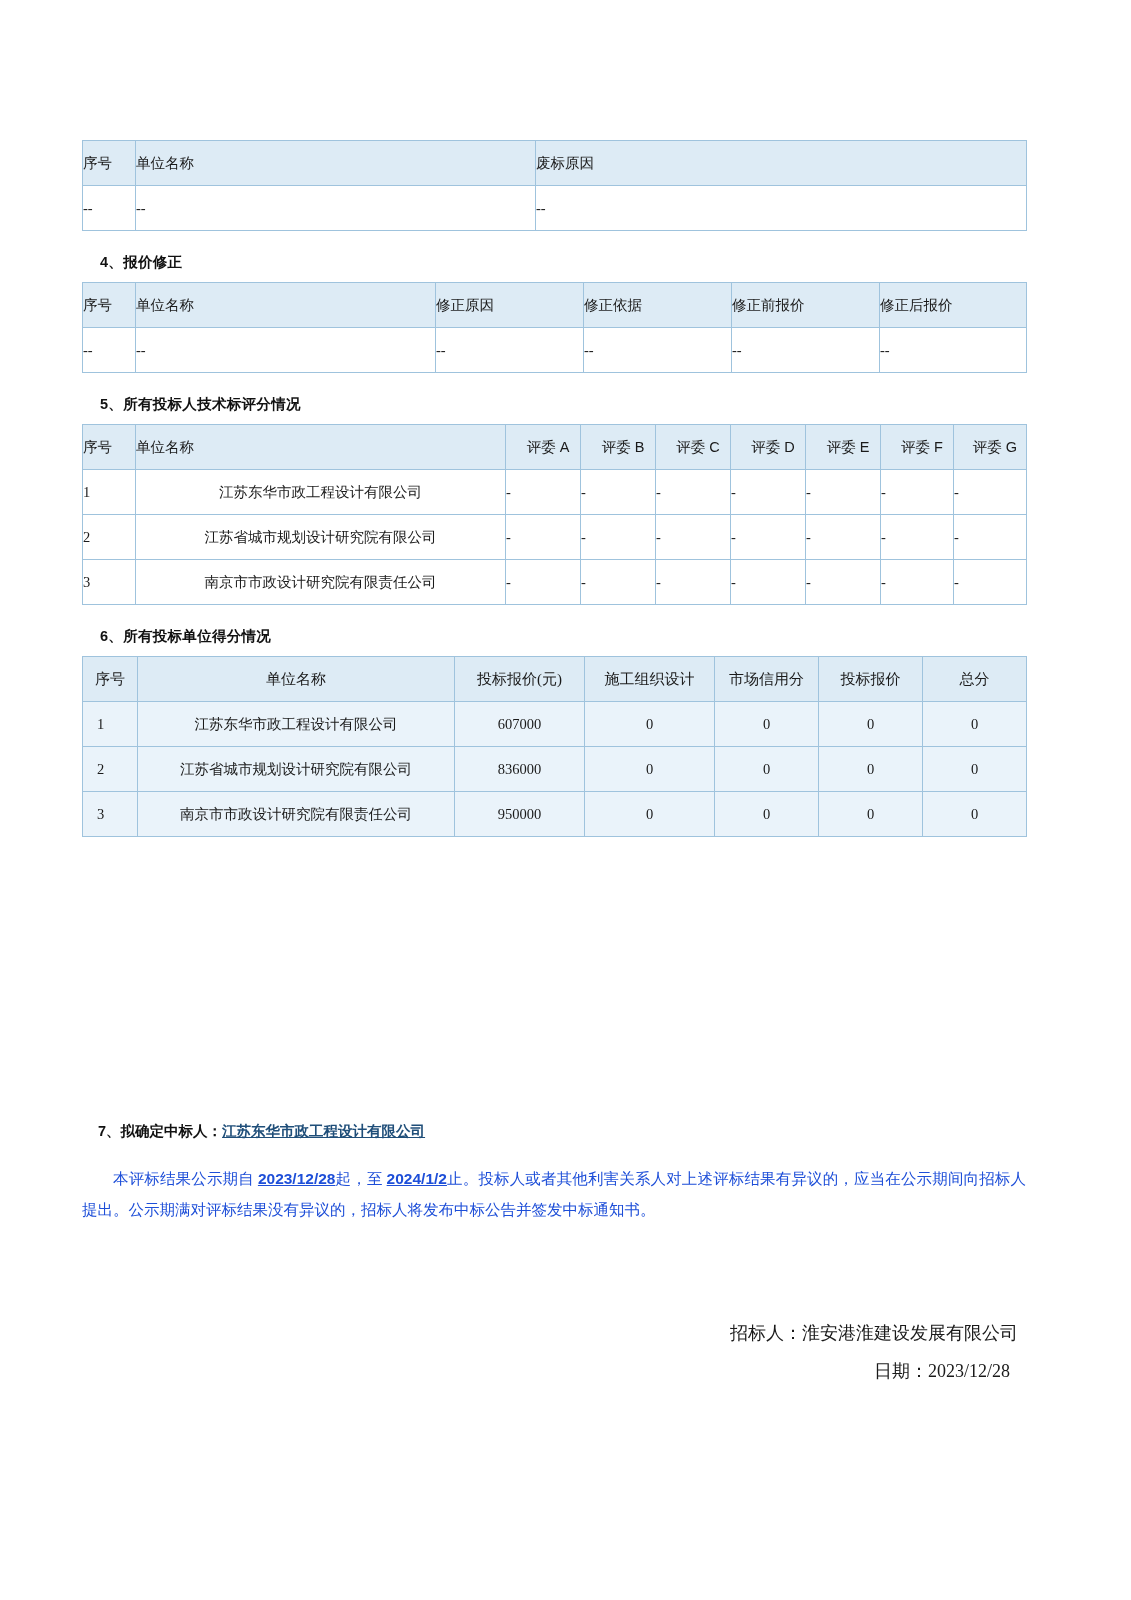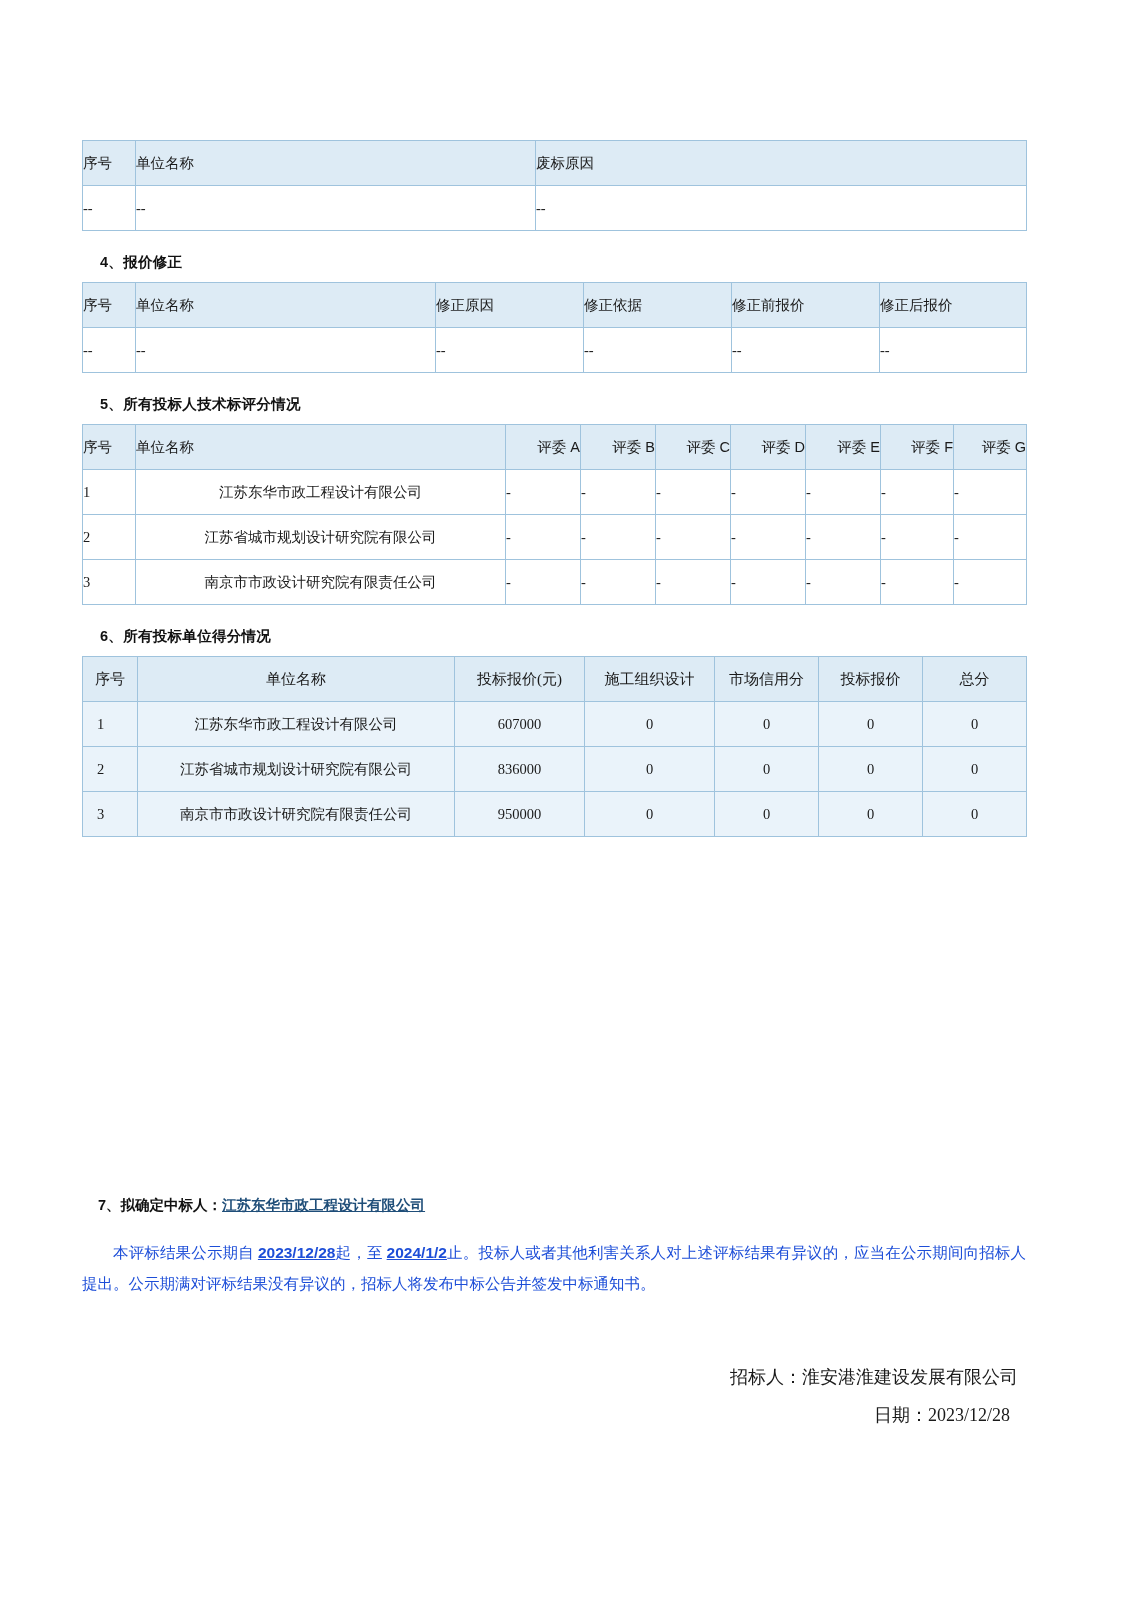--- a/index.html
+++ b/index.html
@@ -80,26 +80,26 @@
   }
 
   .t5 td, .t6 td { height: 45px; }
   .t6 .hdr-row td { text-align: center; font-size: 15px; }
   .t6 td { text-align: center; font-size: 15px; }
   .t6 .row-idx { text-align: left; padding-left: 14px; }
   .t6 tr.body-row td { background: #eaf3fa; }
   .t6 tr.hdr-row td { background: #ddebf5; }
 
   .t5 .hdr-row td { font-size: 14.5px; }
-  .t5 .judge-head { padding-left: 10px; text-align: right; }
+  .t5 .judge-head { padding-left: 10px; text-align: center; }
 
   .final-section {
     position: absolute;
     left: 82px;
-    top: 1196px;
+    top: 1122px;
     width: 944px;
   }
   .winner-line {
     font-family: "Liberation Sans", "DejaVu Sans", sans-serif;
     font-size: 14.5px;
     font-weight: bold;
     margin-left: 16px;
     color: #111;
   }
   .winner-name {
@@ -114,21 +114,21 @@
     text-indent: 2em;
     color: #1d4ed8;
   }
   .bold-u {
     font-weight: bold;
     text-decoration: underline;
     font-family: "Liberation Sans", "DejaVu Sans", sans-serif;
     font-size: 15.5px;
   }
   .signature {
-    margin-top: 60px;
+    margin-top: 90px;
     text-align: right;
     font-size: 18px;
     line-height: 2.1;
     padding-right: 8px;
   }
   .sig-line2 { padding-right: 8px; }
 </style>
 </head>
 <body>
 

